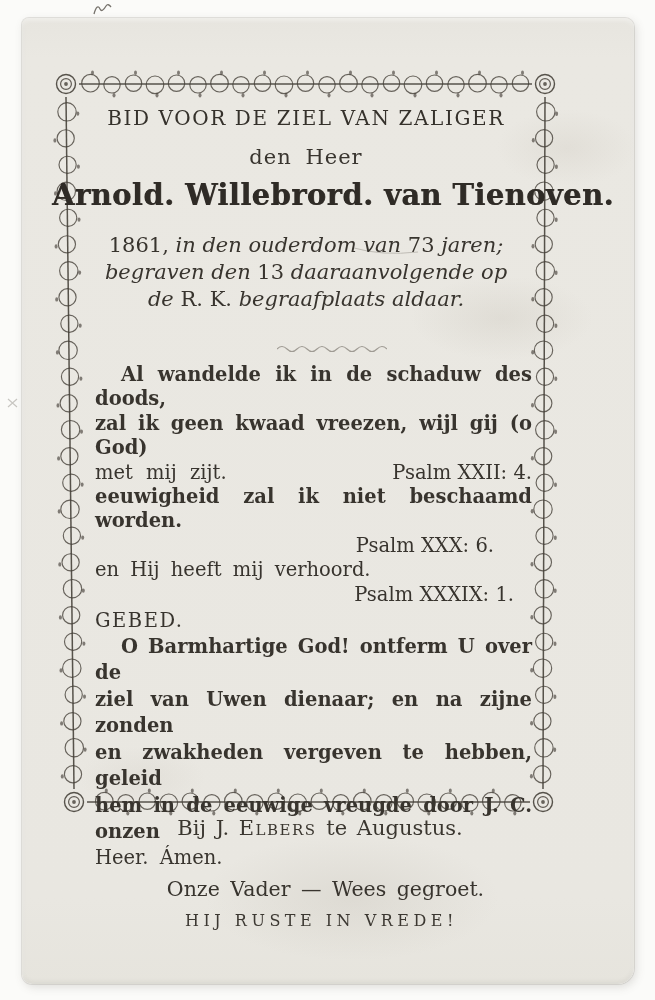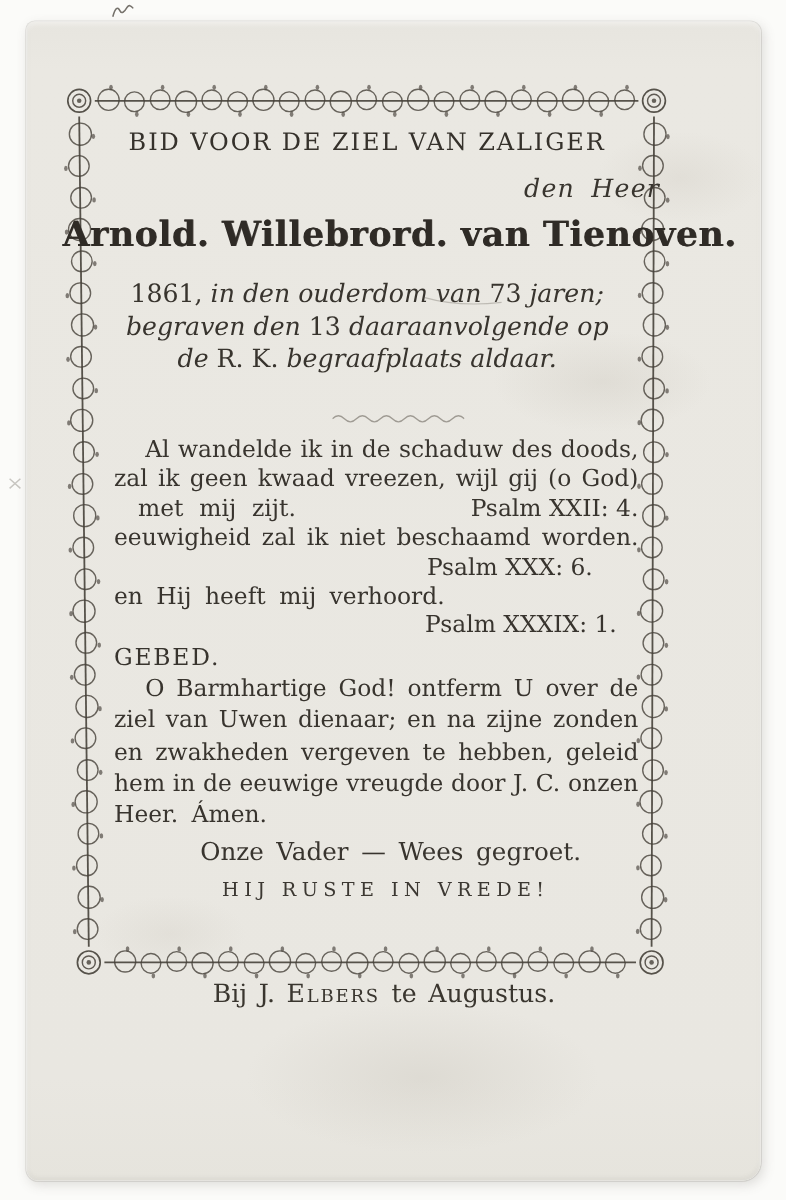--- a/index.html
+++ b/index.html
@@ -25,43 +25,43 @@
       inset 0 -2px 4px rgba(100,95,85,.10);
     color:#39352f;
   }
   .content{position:absolute;inset:0;}
   svg.frame{position:absolute;left:0;top:0;pointer-events:none;}
   .intro{
     position:absolute;left:40px;top:88px;width:488px;text-align:center;
     font-size:20px;letter-spacing:1.6px;white-space:nowrap;color:#35312b;
   }
   .salutation{
-    position:absolute;left:40px;top:127px;width:488px;text-align:right;
-    font-style:italic;font-size:21px;letter-spacing:1px;word-spacing:6px;
+    position:absolute;left:40px;top:127px;width:488px;text-align:center;
+    font-size:21px;letter-spacing:1px;word-spacing:6px;
   }
   .deceased{
     position:absolute;left:30px;top:160px;width:508px;
     font-weight:bold;font-size:29px;white-space:nowrap;letter-spacing:.4px;
     color:#2f2b26;text-shadow:.5px 0 0 rgba(47,43,38,.8);
   }
   .obituary{
     position:absolute;left:44px;top:214px;width:480px;text-align:center;
     font-size:21px;line-height:27px;color:#38342e;
   }
   .obituary .it{font-style:italic;}
   .obituary .rm{font-style:normal;}
   .squiggle{position:absolute;left:255px;top:326px;opacity:.75;}
   .column{
     position:absolute;left:73px;top:345px;width:437px;
     font-size:19.5px;line-height:24.4px;color:#38342e;
   }
   .ln{min-height:24.4px;}
-  .fill{text-align:justify;text-align-last:justify;}
+  .fill{text-align:justify;text-align-last:justify;font-weight:bold;}
   .indent{text-indent:26px;}
-  .split{display:flex;justify-content:space-between;margin-left:20px;}
+  .split{display:flex;justify-content:space-between;}
   .split .lft{word-spacing:7px;}
   .pright{text-align:right;}
   .pr1{padding-right:38px;}
   .pr2{padding-right:18px;}
   .gebed{
     text-align:left;letter-spacing:1.5px;line-height:26px;margin-top:1px;
   }
   .prayer .ln{line-height:26.4px;}
   .loose{word-spacing:5px;}
   .closing1{

